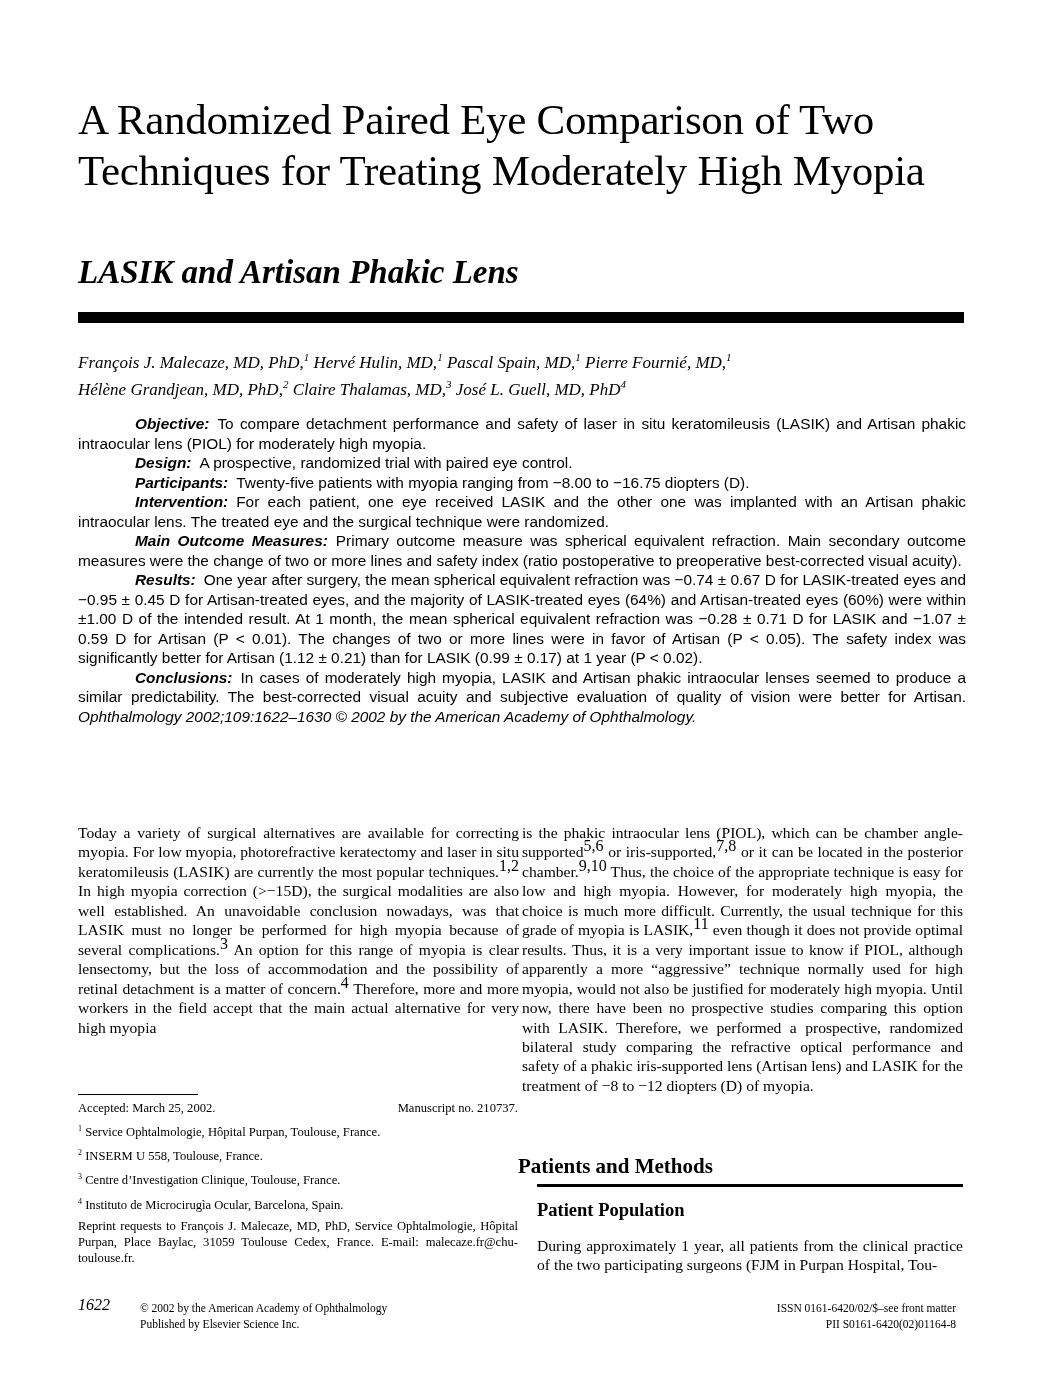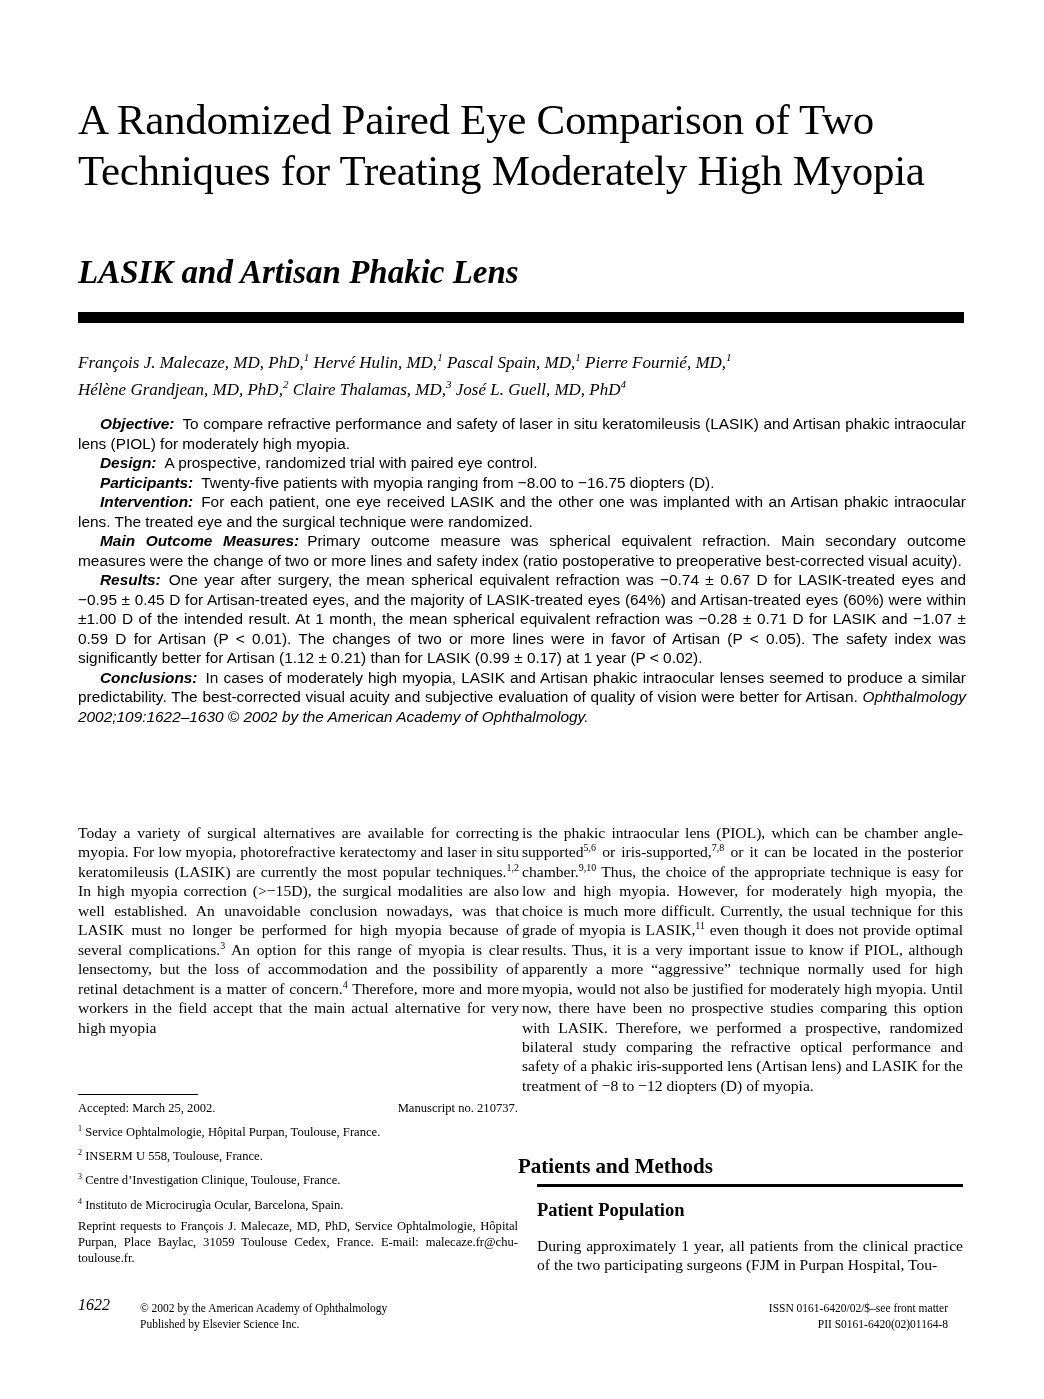--- a/index.html
+++ b/index.html
@@ -9,63 +9,63 @@
 
   #title { position: absolute; left: 78px; top: 94px; width: 900px; font-size: 43px; line-height: 51px; font-weight: normal; margin: 0; letter-spacing: -0.3px; }
   #subtitle { position: absolute; left: 78px; top: 252px; font-size: 33px; font-style: italic; line-height: 40px; margin: 0; text-align: center; }
   #title-rule { position: absolute; left: 78px; top: 312px; width: 886px; height: 11px; background: #000; }
 
   #authors { position: absolute; left: 78px; top: 346px; width: 890px; font-size: 17px; line-height: 22px; font-style: italic; }
   #authors sup { font-size: 11px; }
 
   #abstract { position: absolute; left: 78px; top: 414px; width: 888px; font-size: 15.4px; line-height: 19.5px; text-align: justify; }
   #abstract p { margin: 0; text-indent: 22px; }
-  #abstract .lbl { font-weight: bold; font-style: italic; margin-right: 8px; }
+  #abstract .lbl { font-weight: bold; font-style: italic; margin-right: 8px; margin-left: 35px; }
   #abstract .cite { font-style: italic; }
 
   .col { position: absolute; width: 441px; font-size: 15.6px; line-height: 19.45px; text-align: justify; }
   .col p { margin: 0; }
   #col-left { left: 78px; top: 823px; }
   #col-right { left: 522px; top: 823px; }
-  .col sup { font-size: 10px; line-height: 0; }
+  .col sup { font-size: 16px; line-height: 0; }
 
   #footnotes { position: absolute; left: 78px; top: 1100px; width: 440px; font-size: 12.6px; line-height: 16px; }
   #footnotes p { margin: 0 0 5px 0; }
   #footnotes .row { display: flex; justify-content: space-between; margin: 0 0 5px 0; }
   #footnotes sup { font-size: 8px; }
   #fn-rule { position: absolute; left: 78px; top: 1094px; width: 120px; height: 1px; background: #000; }
 
   #sec-head { position: absolute; left: 518px; top: 1154px; font-size: 21px; font-weight: bold; margin: 0; }
   #sec-rule { position: absolute; left: 537px; top: 1184px; width: 426px; height: 3px; background: #000; }
   #subsec-head { position: absolute; left: 537px; top: 1200px; font-size: 18.5px; font-weight: bold; margin: 0; }
   #sec-para { position: absolute; left: 537px; top: 1236px; width: 426px; font-size: 15.6px; line-height: 19.45px; text-align: justify; margin: 0; }
 
   #page-num { position: absolute; left: 78px; top: 1296px; font-size: 16px; font-style: italic; }
   #foot-left { position: absolute; left: 140px; top: 1300px; font-size: 11.5px; line-height: 16px; }
-  #foot-right { position: absolute; right: 96px; top: 1300px; font-size: 11.5px; line-height: 16px; text-align: right; }
+  #foot-right { position: absolute; right: 88px; top: 1300px; font-size: 11.5px; line-height: 16px; text-align: right; }
 </style>
 </head>
 <body>
 
 <h1 id="title" class="serif">A Randomized Paired Eye Comparison of Two Techniques for Treating Moderately High Myopia</h1>
 <h2 id="subtitle" class="serif">LASIK and Artisan Phakic Lens</h2>
 <div id="title-rule"></div>
 
 <div id="authors" class="serif">
   <span><span>François J. Malecaze, MD, PhD,</span><sup>1</sup></span>
   <span><span>Hervé Hulin, MD,</span><sup>1</sup></span>
   <span><span>Pascal Spain, MD,</span><sup>1</sup></span>
   <span><span>Pierre Fournié, MD,</span><sup>1</sup></span><br>
   <span><span>Hélène Grandjean, MD, PhD,</span><sup>2</sup></span>
   <span><span>Claire Thalamas, MD,</span><sup>3</sup></span>
   <span><span>José L. Guell, MD, PhD</span><sup>4</sup></span>
 </div>
 
 <div id="abstract" class="sans">
-  <p><span class="lbl">Objective:</span><span>To compare refractive performance and safety of laser in situ keratomileusis (LASIK) and Artisan phakic intraocular lens (PIOL) for moderately high myopia.</span></p>
+  <p><span class="lbl">Objective:</span><span>To compare detachment performance and safety of laser in situ keratomileusis (LASIK) and Artisan phakic intraocular lens (PIOL) for moderately high myopia.</span></p>
   <p><span class="lbl">Design:</span><span>A prospective, randomized trial with paired eye control.</span></p>
   <p><span class="lbl">Participants:</span><span>Twenty-five patients with myopia ranging from −8.00 to −16.75 diopters (D).</span></p>
   <p><span class="lbl">Intervention:</span><span>For each patient, one eye received LASIK and the other one was implanted with an Artisan phakic intraocular lens. The treated eye and the surgical technique were randomized.</span></p>
   <p><span class="lbl">Main Outcome Measures:</span><span>Primary outcome measure was spherical equivalent refraction. Main secondary outcome measures were the change of two or more lines and safety index (ratio postoperative to preoperative best-corrected visual acuity).</span></p>
   <p><span class="lbl">Results:</span><span>One year after surgery, the mean spherical equivalent refraction was −0.74 ± 0.67 D for LASIK-treated eyes and −0.95 ± 0.45 D for Artisan-treated eyes, and the majority of LASIK-treated eyes (64%) and Artisan-treated eyes (60%) were within ±1.00 D of the intended result. At 1 month, the mean spherical equivalent refraction was −0.28 ± 0.71 D for LASIK and −1.07 ± 0.59 D for Artisan (P &lt; 0.01). The changes of two or more lines were in favor of Artisan (P &lt; 0.05). The safety index was significantly better for Artisan (1.12 ± 0.21) than for LASIK (0.99 ± 0.17) at 1 year (P &lt; 0.02).</span></p>
   <p><span class="lbl">Conclusions:</span><span>In cases of moderately high myopia, LASIK and Artisan phakic intraocular lenses seemed to produce a similar predictability. The best-corrected visual acuity and subjective evaluation of quality of vision were better for Artisan.</span> <span class="cite">Ophthalmology 2002;109:1622–1630 © 2002 by the American Academy of Ophthalmology.</span></p>
 </div>
 
 <div id="col-left" class="col serif">
   <p><span>Today a variety of surgical alternatives are available for correcting myopia. For low myopia, photorefractive keratectomy and laser in situ keratomileusis (LASIK) are currently the most popular techniques.</span><sup>1,2</sup><span> In high myopia correction (&gt;−15D), the surgical modalities are also well established. An unavoidable conclusion nowadays, was that LASIK must no longer be performed for high myopia because of several complications.</span><sup>3</sup><span> An option for this range of myopia is clear lensectomy, but the loss of accommodation and the possibility of retinal detachment is a matter of concern.</span><sup>4</sup><span> Therefore, more and more workers in the field accept that the main actual alternative for very high myopia</span></p>

